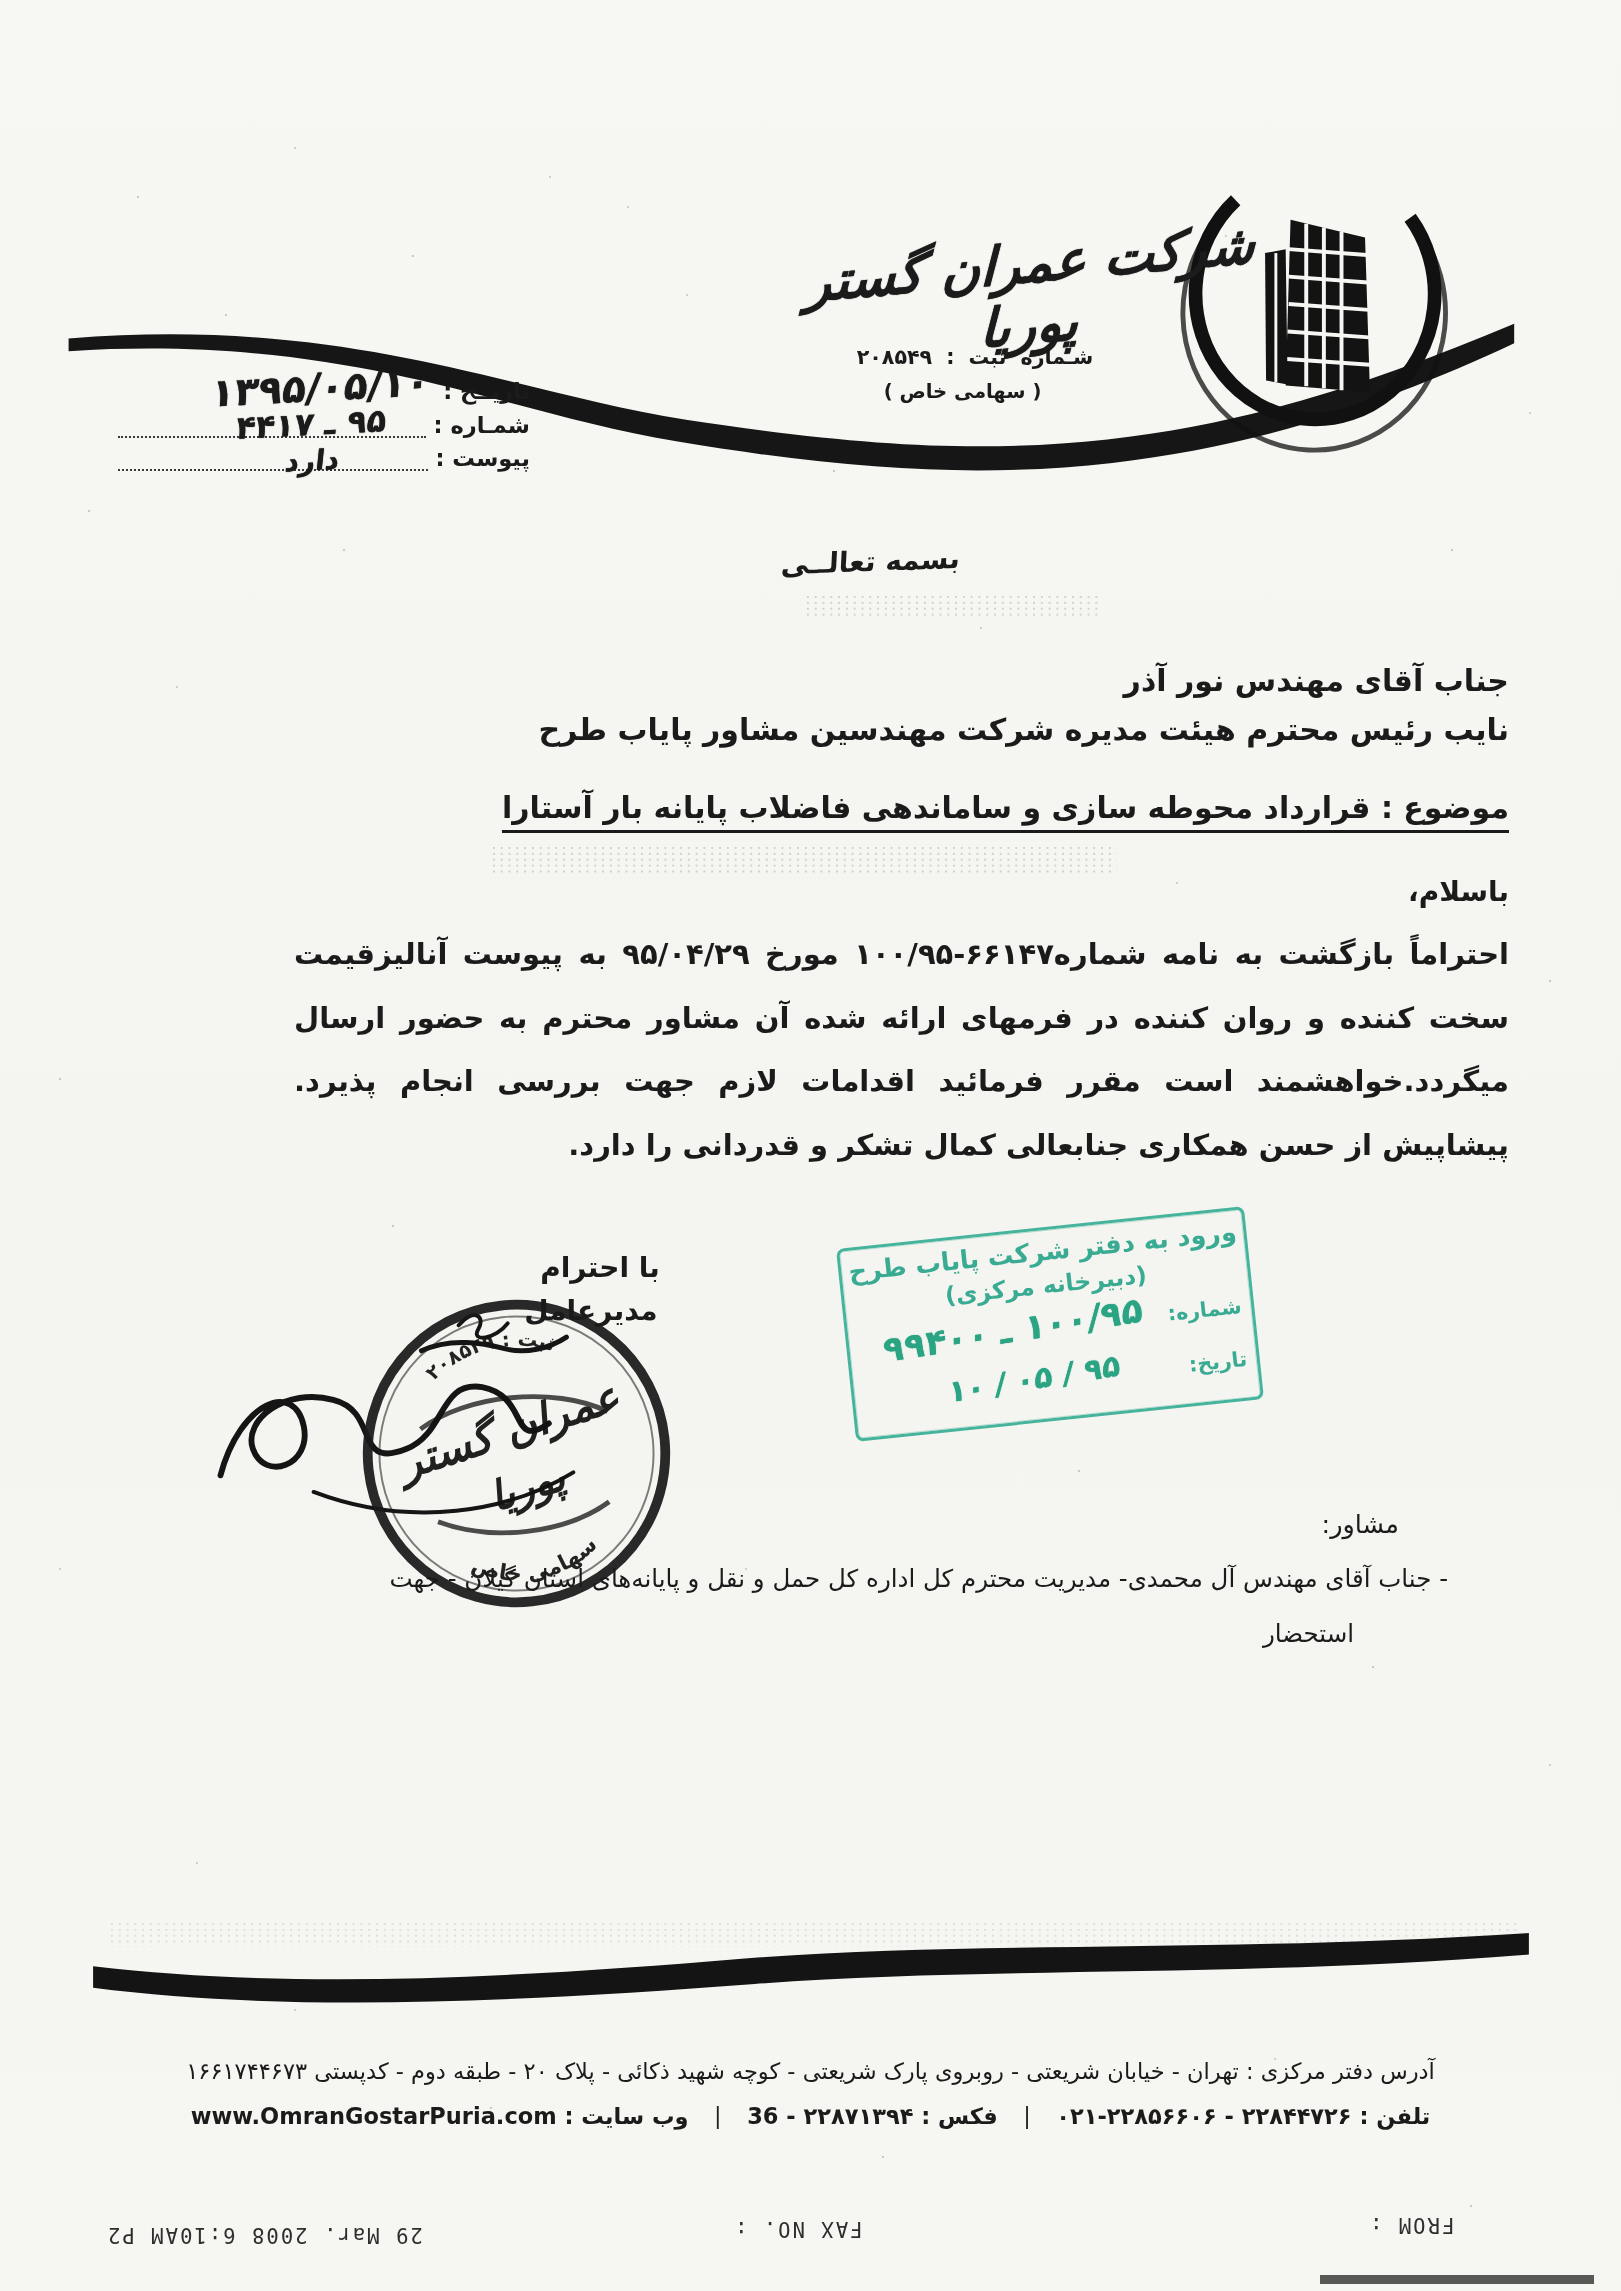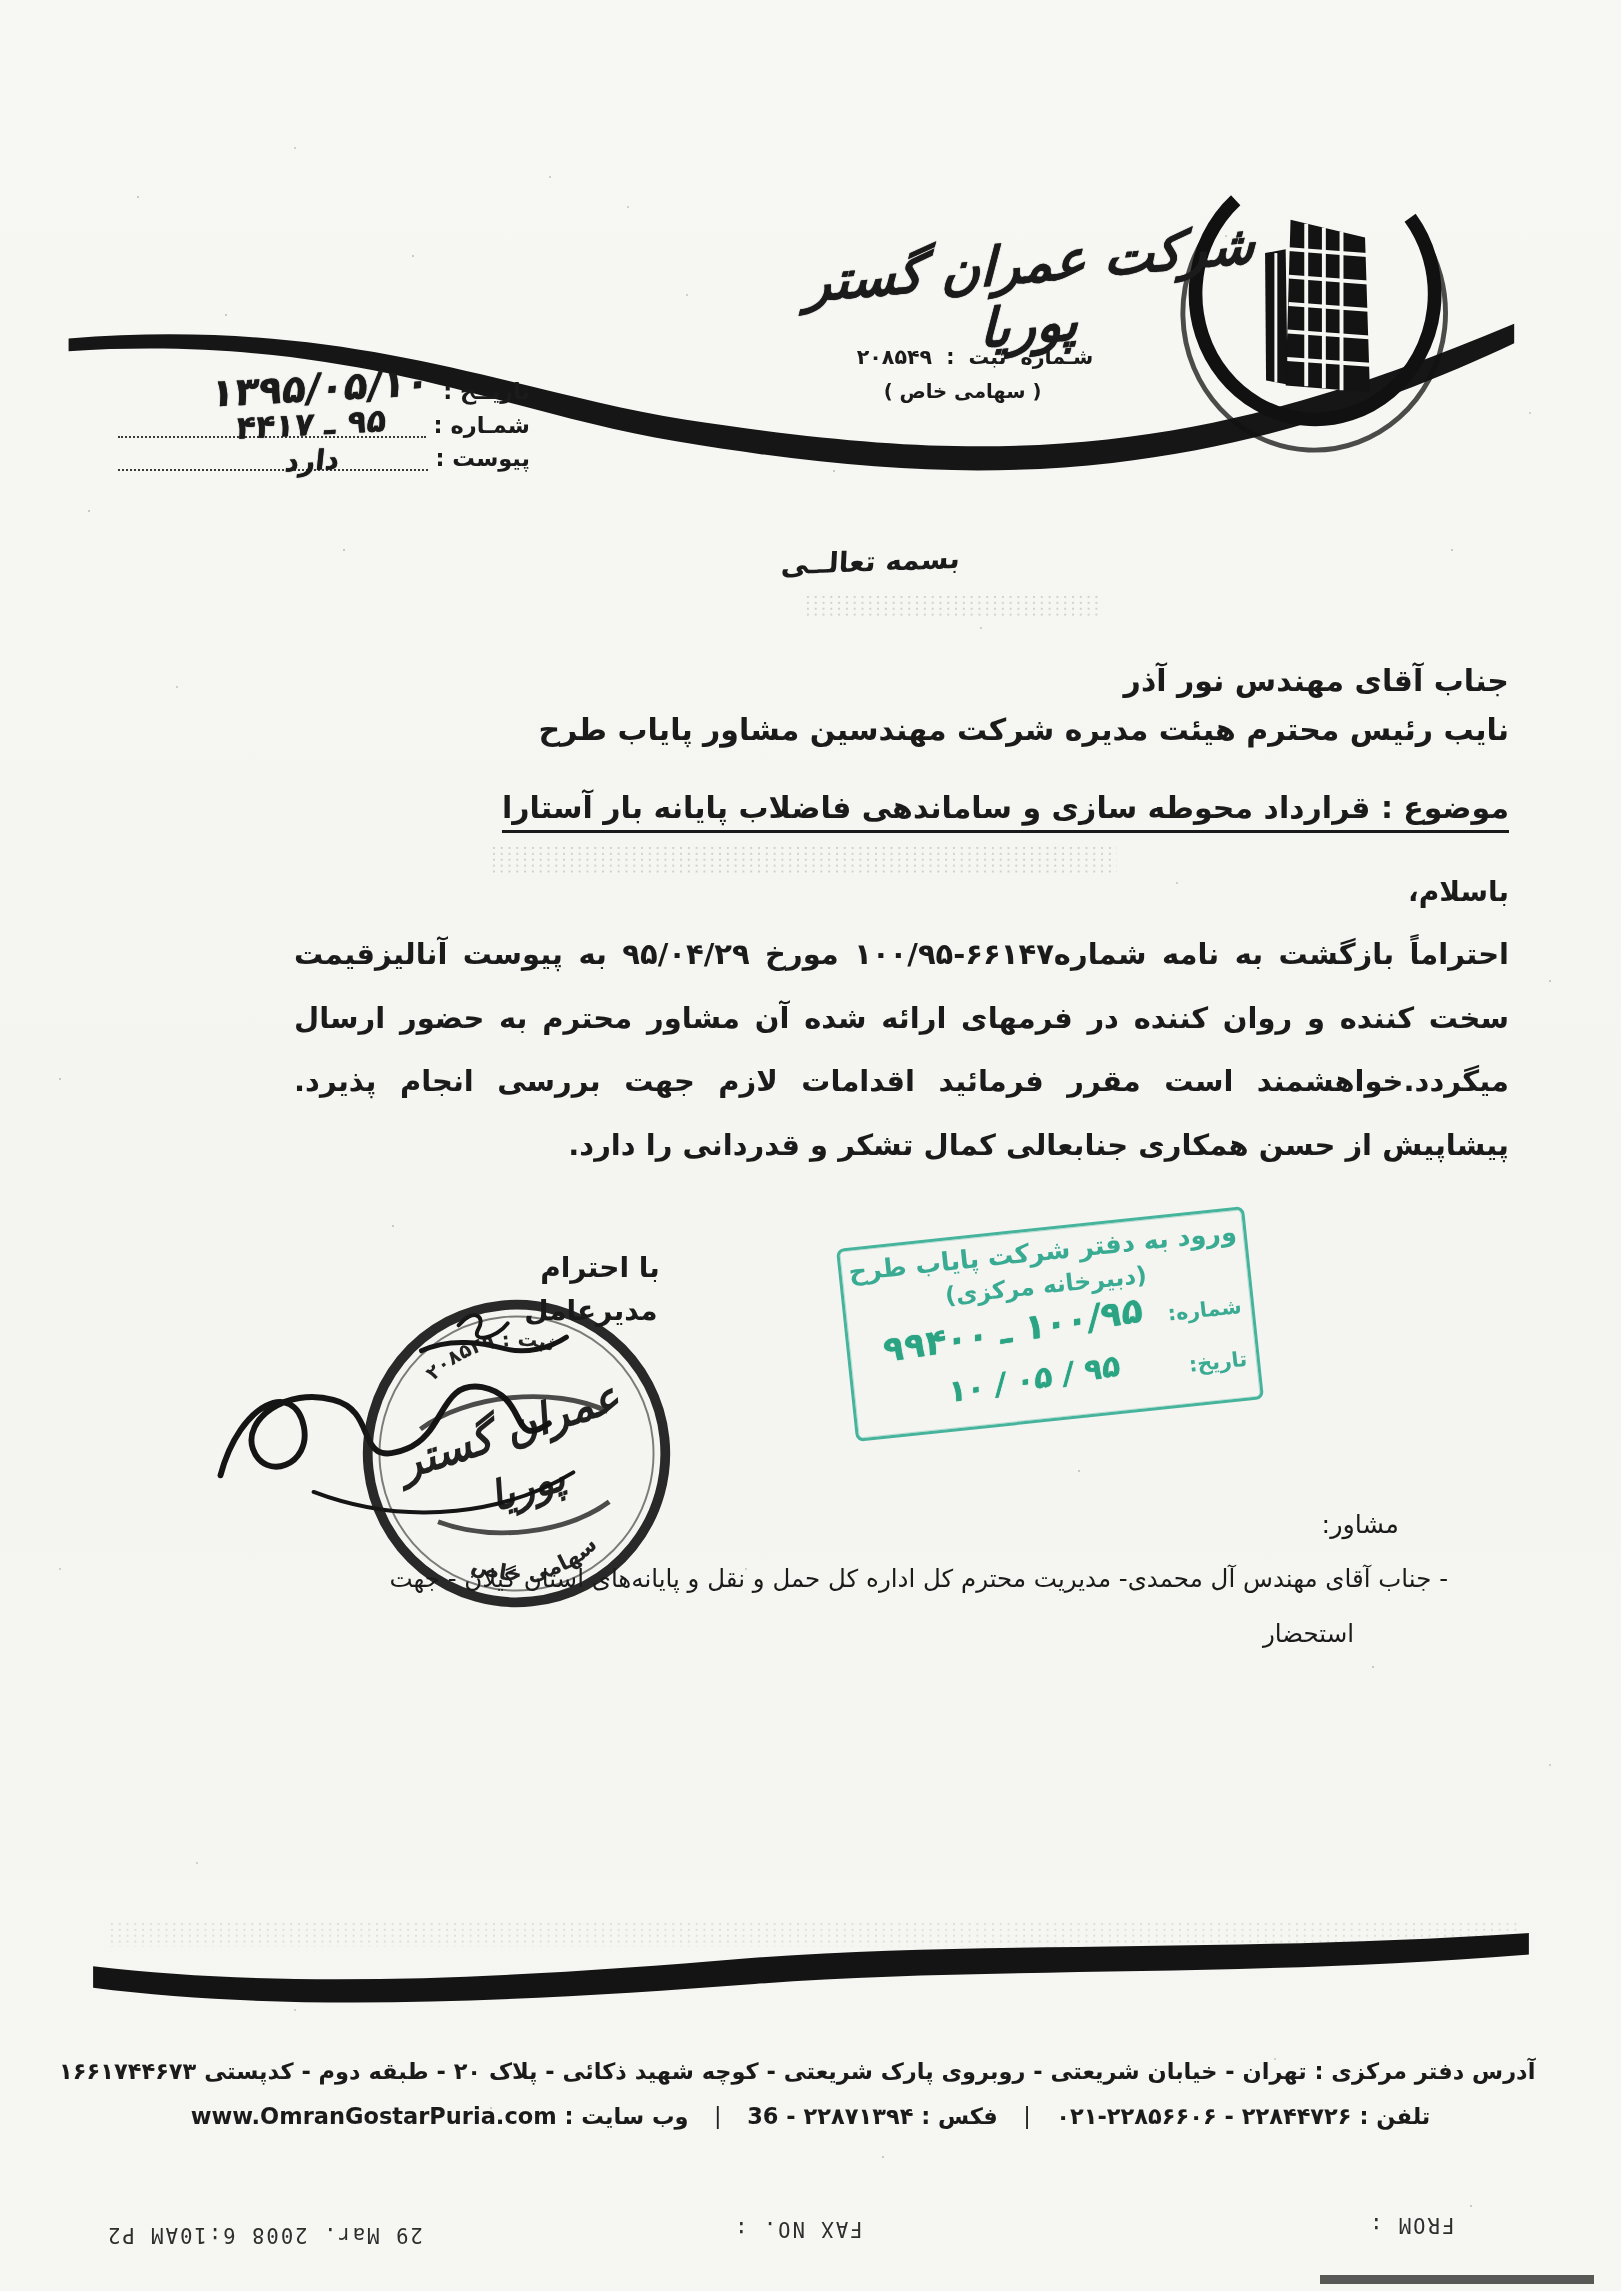--- a/index.html
+++ b/index.html
@@ -61,21 +61,21 @@
   .estamp .l2{position:absolute; top:41px; right:0; left:0; text-align:center; font-size:23.5px; font-weight:700;}
   .estamp .lbl{position:absolute; right:9.8px; font-size:20.6px; font-weight:700;}
   .ghand{color:#2aa483; font-weight:700; transform:rotate(-3deg) skewX(-8deg); position:absolute; text-shadow:0 0 1px #2aa483;}
   .gnum{font-size:35px; top:76px; left:33px; letter-spacing:2.9px;}
   .gdate{font-size:30px; top:129px; left:94px; letter-spacing:2.9px;}
   
   .cc-label{right:222px; top:1509px; font-size:25.5px;}
   .cc-line{right:173px; top:1564px; width:1274px; font-size:24.5px; text-align:right;}
   .cc-cont{right:267px; top:1619px; font-size:24.5px;text-align:right;}
   
-  .addr{left:59px; right:59px; top:2058px; text-align:left; font-size:22.5px; font-weight:700;}
+  .addr{left:59px; right:59px; top:2058px; text-align:center; font-size:22.5px; font-weight:400;}
   .fline{left:59px; right:59px; top:2103px; display:flex; flex-direction:row-reverse;
          justify-content:center; gap:25.5px; font-size:22.5px; font-weight:700;}
   .sep{font-weight:400; color:#222;}
   
   .fax{font-family:"DejaVu Sans Mono", monospace; font-size:20.6px; color:#2e2e2e; letter-spacing:2px;
        transform:rotate(180deg); white-space:nowrap;}
   .fax-from{right:167px; top:2213px;}
   .fax-no{left:733px; top:2217px;}
   .fax-dt{left:106px; top:2223px;}
   

